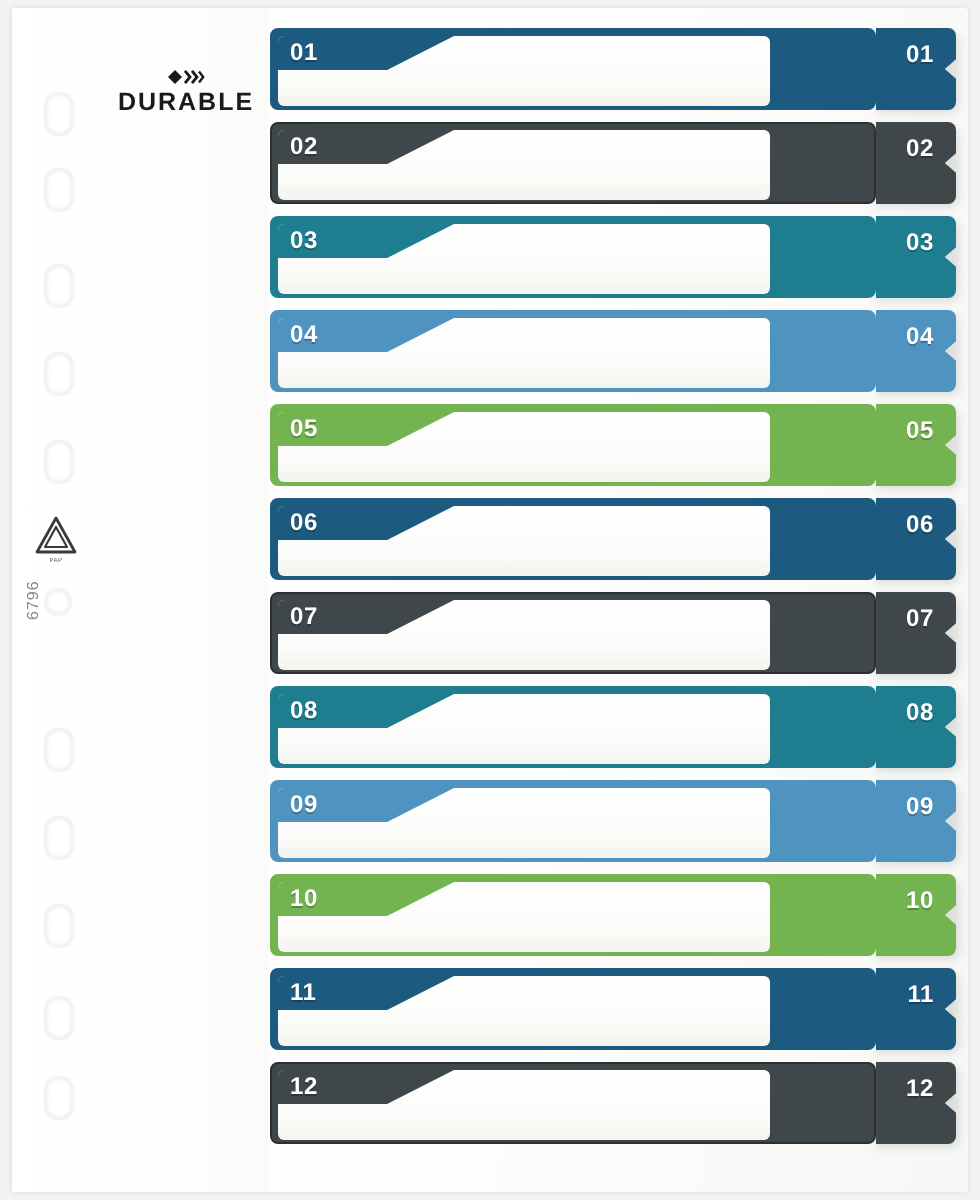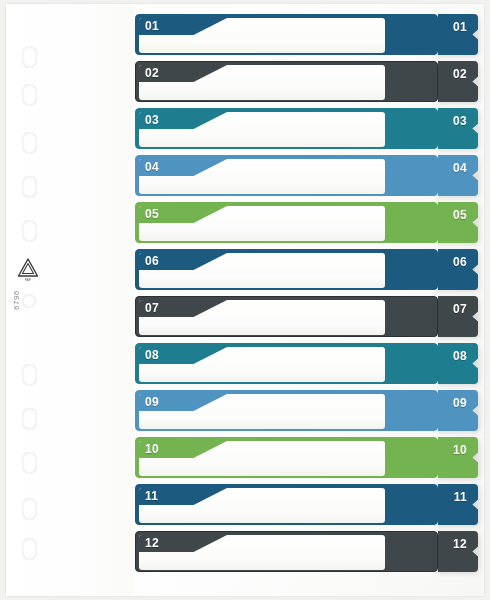--- a/index.html
+++ b/index.html
@@ -120,20 +120,31 @@
 </style>
 </head>
 <body>
 
 <div id="product">
 
   <div class="sheet">
 
     <div class="margin">
 
+      <div class="logo">
+        <span class="logo-mark">
+          <svg width="26" height="9" viewBox="0 0 26 9" xmlns="http://www.w3.org/2000/svg">
+            <polygon points="4,4.5 7.5,1 11,4.5 7.5,8" fill="#1a1a1a"></polygon>
+            <path d="M12.5 1.4 L15 4.5 L12.5 7.6" stroke="#1a1a1a" stroke-width="1.4" fill="none"></path>
+            <path d="M16 1.4 L18.5 4.5 L16 7.6" stroke="#1a1a1a" stroke-width="1.4" fill="none"></path>
+            <path d="M19.5 1.8 L21.6 4.5 L19.5 7.2" stroke="#1a1a1a" stroke-width="1.2" fill="none"></path>
+          </svg>
+        </span>
+        <span class="logo-word">DURABLE</span>
+      </div>
 
       <span class="recycle">
         <svg width="24" height="26" viewBox="0 0 24 26" xmlns="http://www.w3.org/2000/svg">
           <path d="M12 3 L21.5 20 L2.5 20 Z" fill="none" stroke="#3a3a3a" stroke-width="1.4" stroke-linejoin="round"></path>
           <path d="M12 7.5 L17.5 17.5 L6.5 17.5 Z" fill="none" stroke="#3a3a3a" stroke-width="1.1" stroke-linejoin="round"></path>
         </svg>
       </span>
       <div class="recycle-sub">PAP</div>
 
       <div class="code">6796</div>

